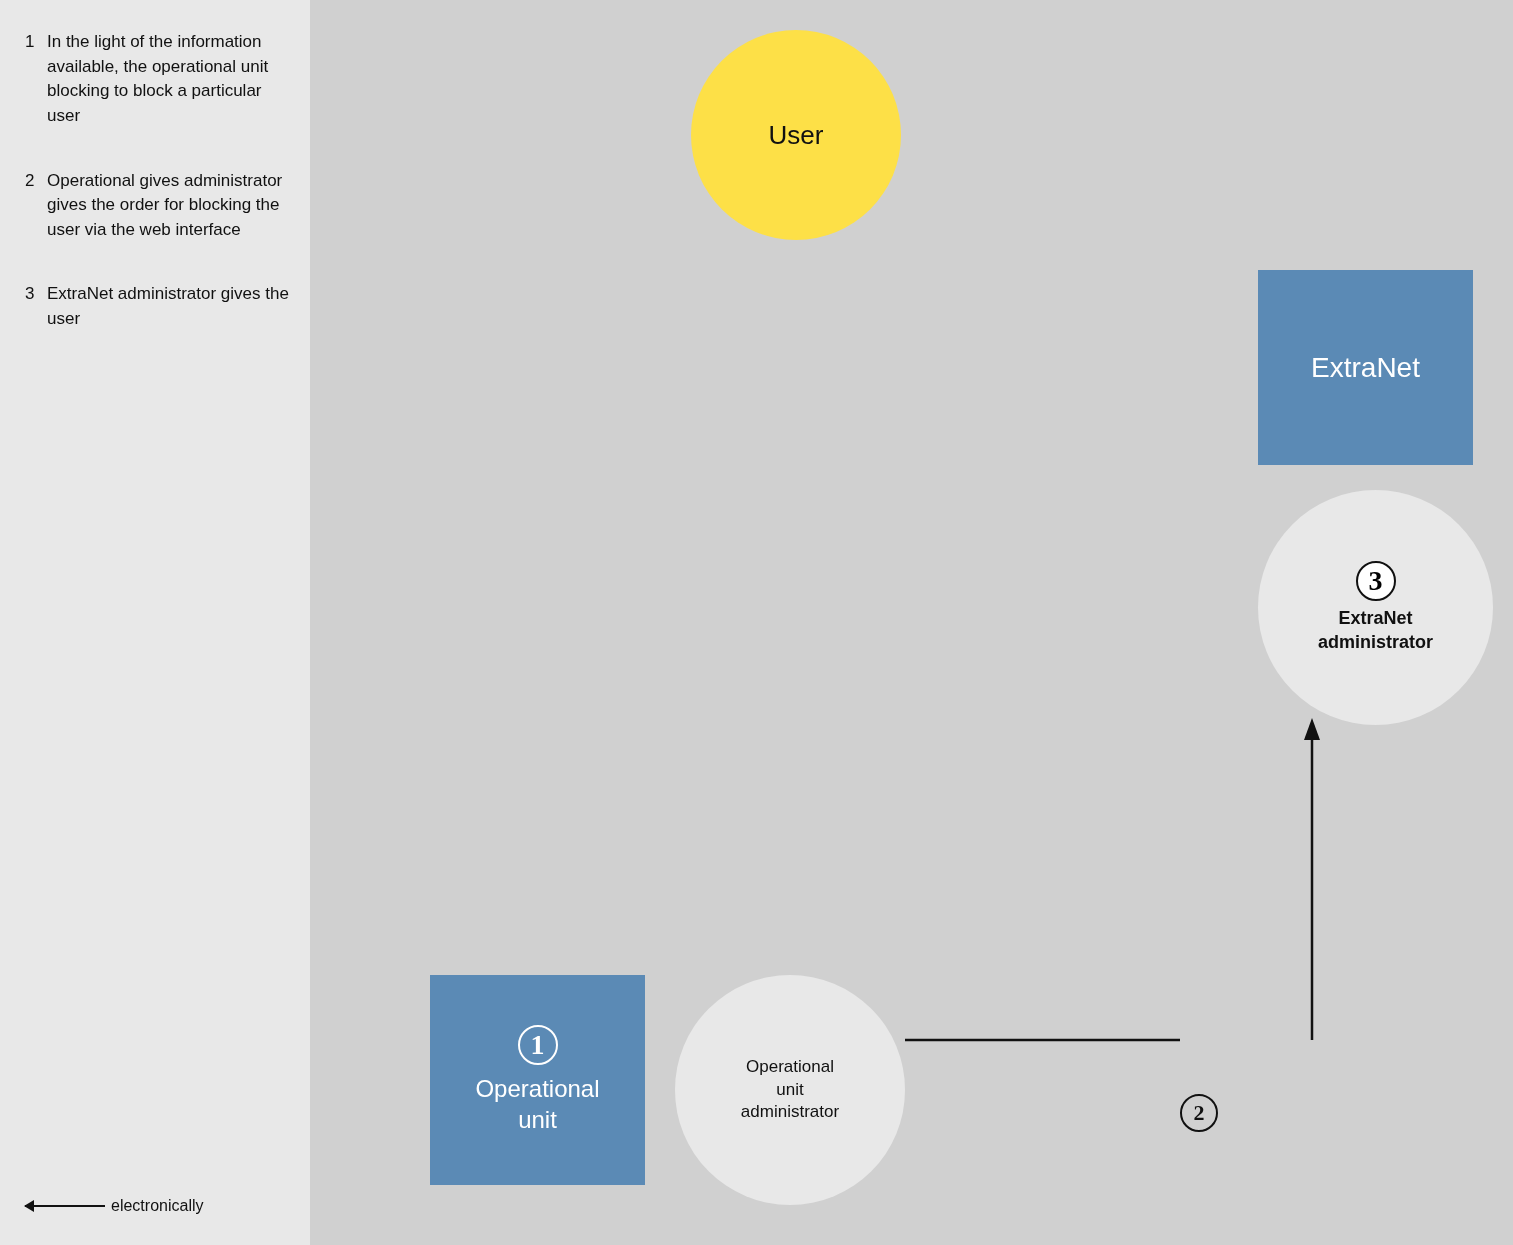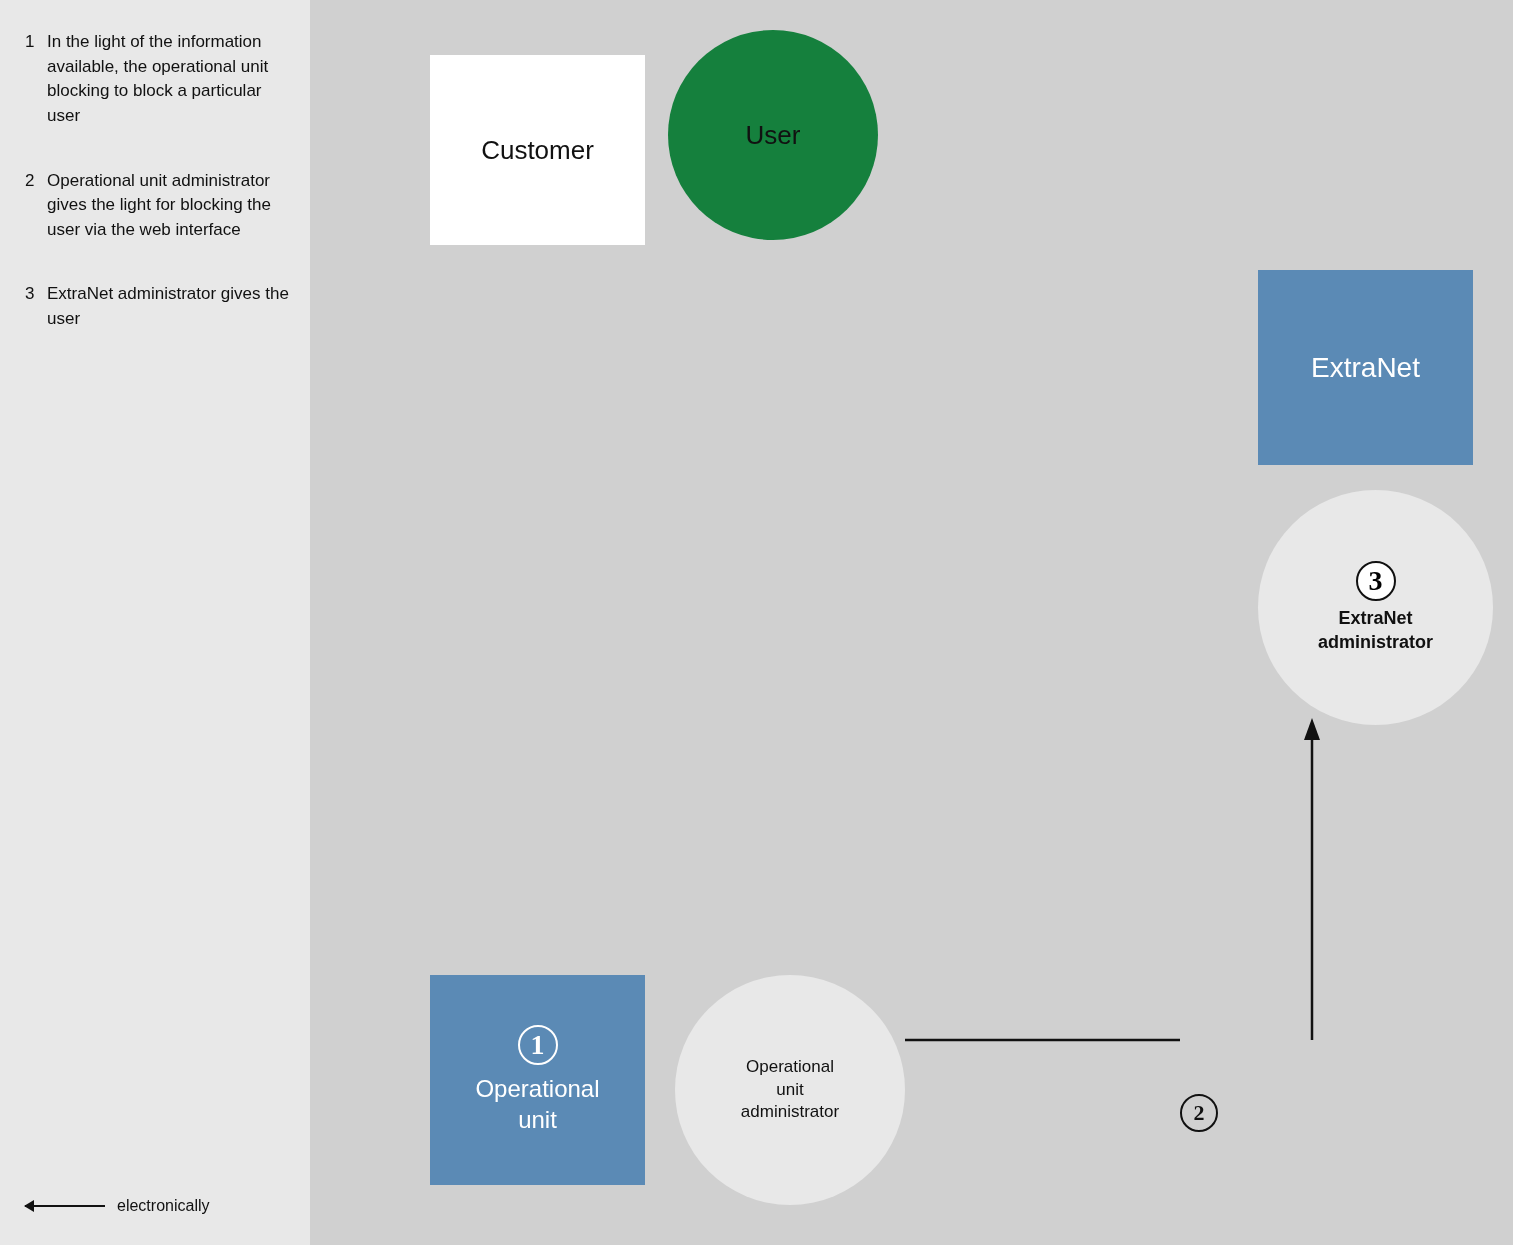--- a/index.html
+++ b/index.html
@@ -41,21 +41,21 @@
       min-width: 14px;
     }
 
     .step-text {
       font-weight: normal;
     }
 
     .sidebar-legend {
       display: flex;
       align-items: center;
-      gap: 12px;
+      gap: 6px;
       font-size: 16px;
       color: #111;
     }
 
     .arrow-left {
       display: flex;
       align-items: center;
     }
 
     .arrow-left-line {
@@ -102,26 +102,26 @@
     }
 
     .customer-label {
       font-size: 26px;
       color: #111;
       font-weight: normal;
     }
 
     
     .user-circle {
-      left: 358px;
+      left: 381px;
       top: 30px;
       width: 210px;
       height: 210px;
       border-radius: 50%;
-      background: #15803d;
+      background: #fde047;
       border: none;
     }
 
     .user-label {
       font-size: 26px;
       color: #111;
     }
 
     
     .extranet-box {
@@ -254,41 +254,38 @@
 <div class="sidebar">
   <div class="sidebar-steps">
 
     <div class="step">
       <span class="step-number">1</span>
       <span class="step-text">In the light of the information available, the operational unit blocking to block a particular user</span>
     </div>
 
     <div class="step">
       <span class="step-number">2</span>
-      <span class="step-text">Operational unit administrator gives the light for blocking the user via the web interface</span>
+      <span class="step-text">Operational gives administrator gives the order for blocking the user via the web interface</span>
     </div>
 
     <div class="step">
       <span class="step-number">3</span>
       <span class="step-text">ExtraNet administrator gives the user</span>
     </div>
   </div>
   <div class="sidebar-legend">
     <div class="arrow-left">
       <div class="arrow-left-line"></div>
     </div>
     <span>electronically</span>
   </div>
 </div>
 
 <div class="diagram">
 
-  <div class="shape customer-box">
-    <span class="customer-label">Customer</span>
-  </div>
 
   <div class="shape user-circle">
     <span class="user-label">User</span>
   </div>
 
   <div class="shape extranet-box">
     <span class="extranet-label">ExtraNet</span>
   </div>
 
   <div class="shape extranet-admin-circle">

